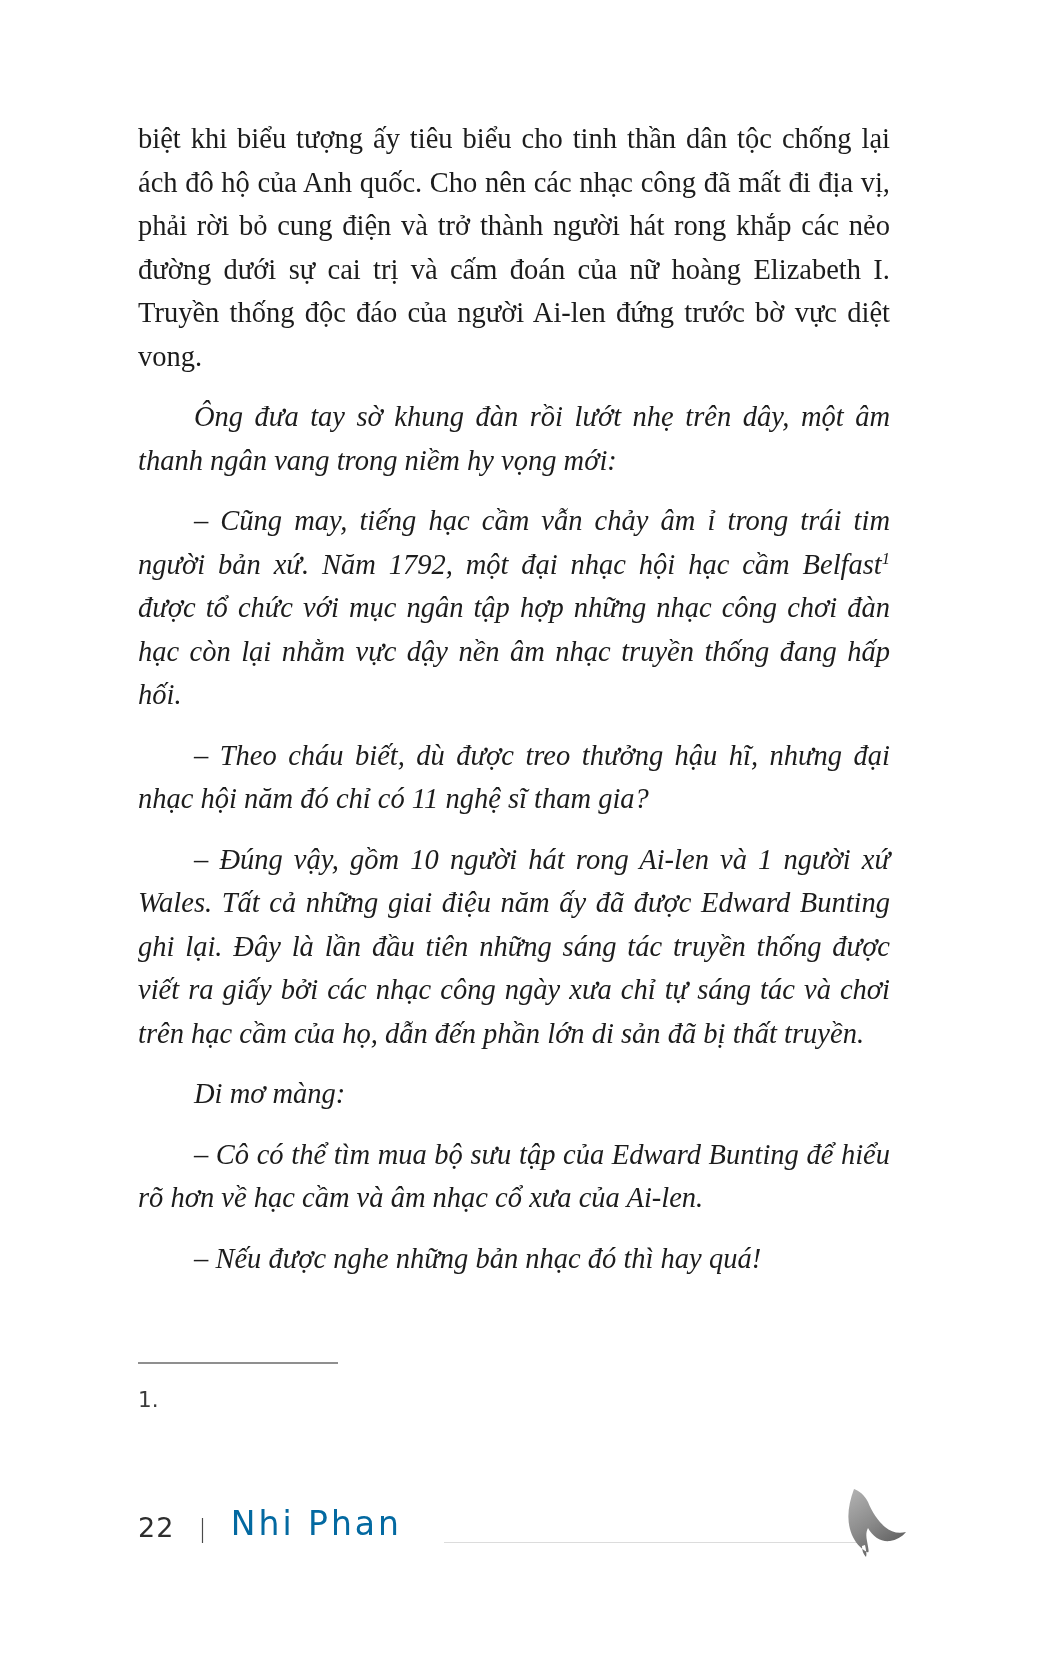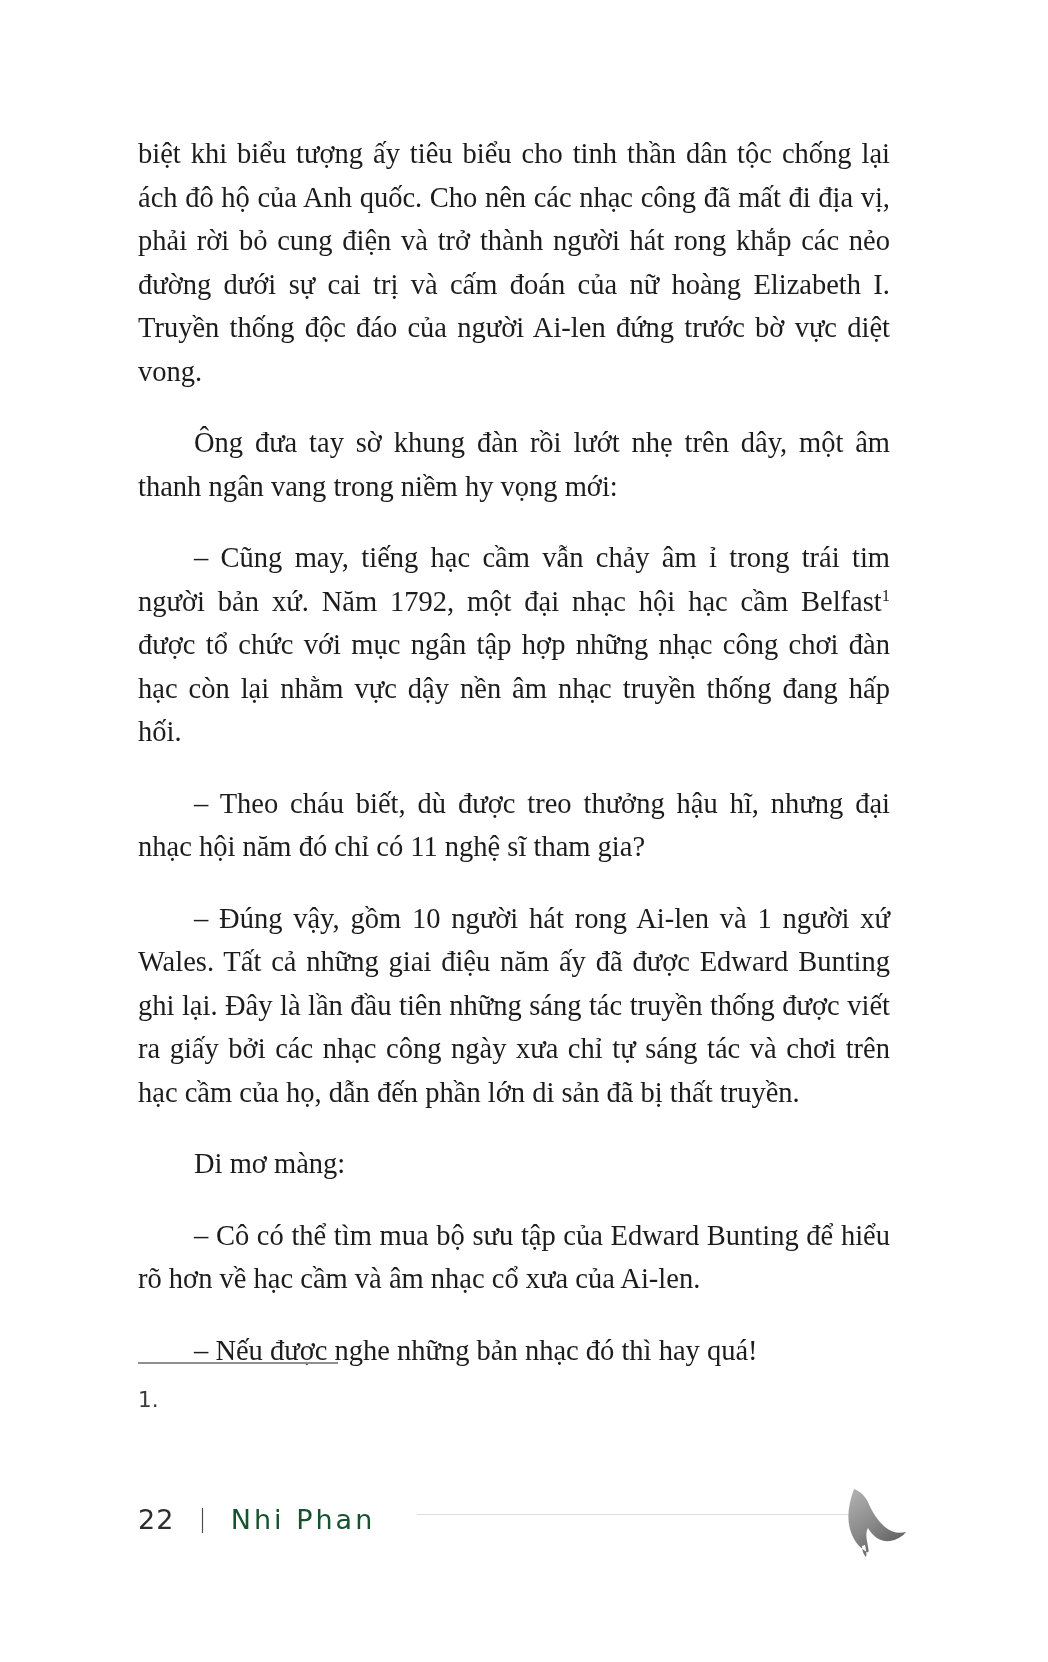--- a/index.html
+++ b/index.html
@@ -11,33 +11,33 @@
     position: relative;
     width: 1048px;
     height: 1662px;
     background: #ffffff;
     overflow: hidden;
   }
   
   .body-text {
     position: absolute;
     left: 138px;
-    top: 132px;
+    top: 117px;
     width: 752px;
   }
   .para {
     margin: 0;
     font-family: "Liberation Serif", "DejaVu Serif", serif;
     font-size: 28.5px;
     line-height: 43.5px;
     color: #1c1c1c;
     text-align: justify;
     text-indent: 56px;
   }
-  .para + .para { margin-top: 28px; }
+  .para + .para { margin-top: 17px; font-style: italic; }
   .para.first-continued { text-indent: 0; }
   .para sup {
     font-size: 0.58em;
     line-height: 0;
     vertical-align: super;
   }
   
   .footnote-block {
     position: absolute;
     left: 138px;
@@ -64,38 +64,38 @@
     left: 0;
     top: 0;
   }
   
   .page-footer {
     position: absolute;
     left: 138px;
     top: 1504px;
     width: 722px;
     display: flex;
-    align-items: flex-start;
+    align-items: flex-end;
     font-family: "DejaVu Sans", "Liberation Sans", sans-serif;
     color: #2e2e2e;
   }
   .page-num {
     font-size: 27px;
     letter-spacing: 1px;
   }
   .footer-divider {
     margin: 0 24px;
     font-size: 25px;
     color: #4a4a4a;
     font-weight: 300;
   }
   .author {
-    font-size: 27px;
+    font-size: 33px;
     letter-spacing: 3px;
-    color: #14532d;
+    color: #0369a1;
   }
   .footer-rule {
     flex: 1;
     height: 1px;
     background: #dcdcdc;
     margin-left: 42px;
     margin-top: 10px;
   }
   .bird {
     position: absolute;

